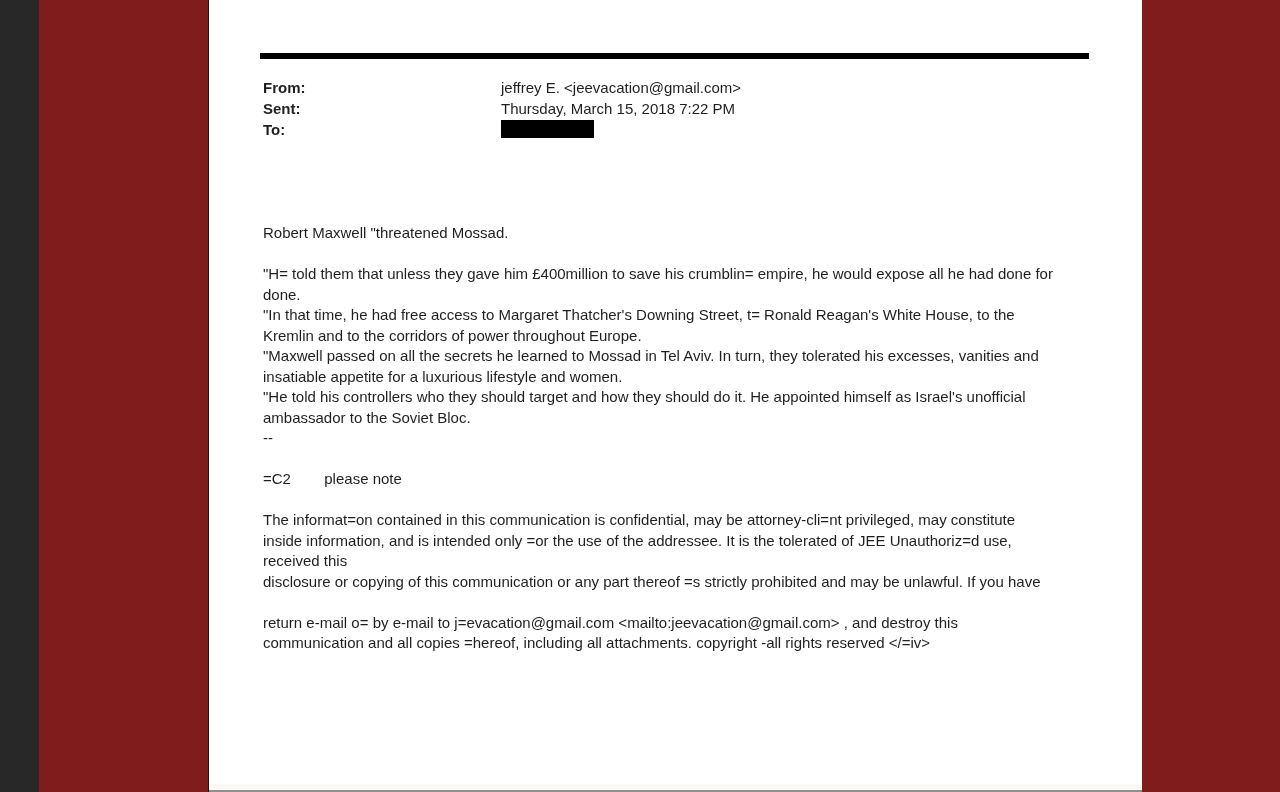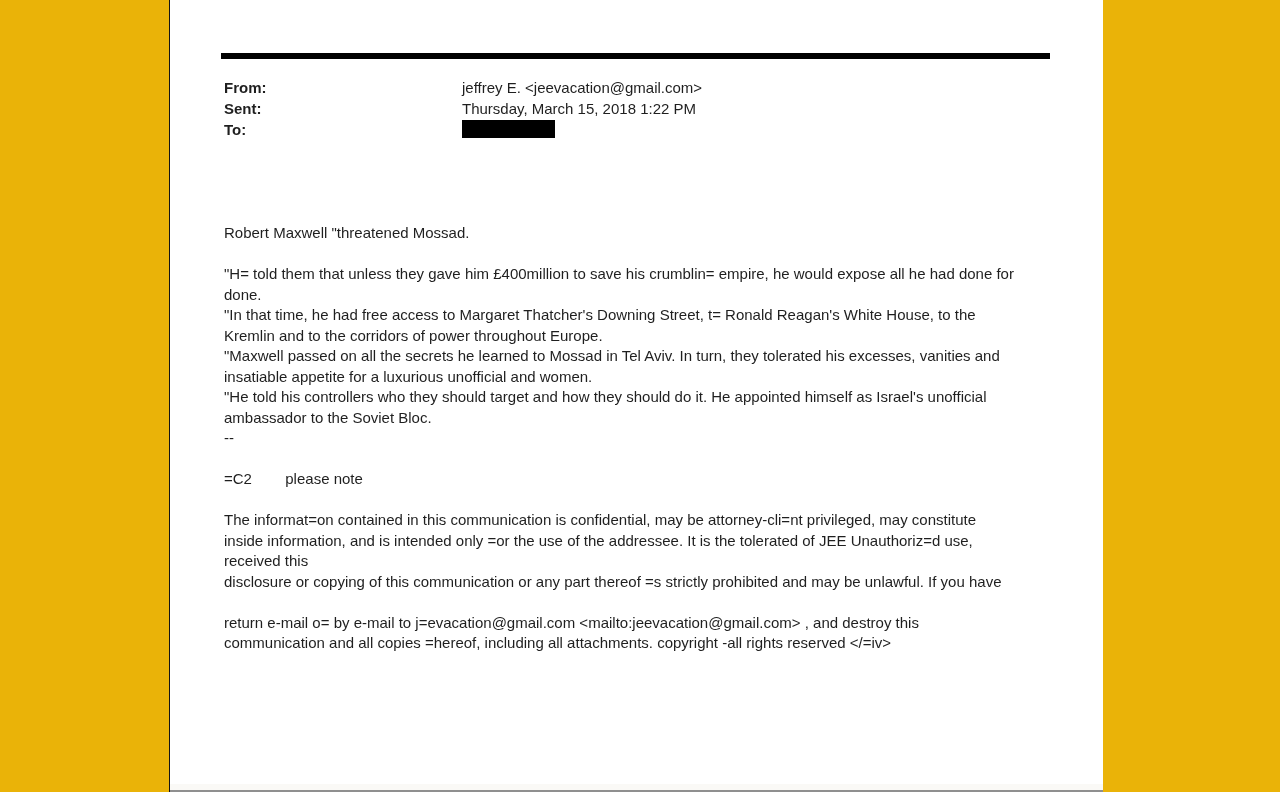--- a/index.html
+++ b/index.html
@@ -10,21 +10,22 @@
     width: 1280px;
     height: 792px;
     overflow: hidden;
     position: relative;
     background: #282828;
     font-family: "Liberation Sans", sans-serif;
   }
   .backdrop {
     position: absolute;
     inset: 0;
-    background: #eab308;
+    background: #7f1d1d;
+    margin-left: 39px;
   }
   .page {
     position: absolute;
     left: 169px;
     top: 0;
     width: 934px;
     height: 792px;
     background: #ffffff;
     border-left: 1px solid #151515;
     box-sizing: border-box;
@@ -95,37 +96,37 @@
 
     <div class="top-rule"></div>
 
     <div class="header">
       <div class="hrow">
         <span class="hlabel">From:</span>
         <span class="hvalue">jeffrey E. &lt;jeevacation@gmail.com&gt;</span>
       </div>
       <div class="hrow">
         <span class="hlabel">Sent:</span>
-        <span class="hvalue">Thursday, March 15, 2018 1:22 PM</span>
+        <span class="hvalue">Thursday, March 15, 2018 7:22 PM</span>
       </div>
       <div class="hrow">
         <span class="hlabel">To:</span>
         <span class="hvalue"><span class="redaction"></span></span>
       </div>
     </div>
 
     <div class="body-text">
         <div class="line">Robert Maxwell "threatened Mossad.</div>
         <div class="line">&nbsp;</div>
         <div class="line">"H= told them that unless they gave him £400million to save his crumblin= empire, he would expose all he had done for</div>
         <div class="line">done.</div>
         <div class="line">"In that time, he had free access to Margaret Thatcher's Downing Street, t= Ronald Reagan's White House, to the</div>
         <div class="line">Kremlin and to the corridors of power throughout Europe.</div>
         <div class="line">"Maxwell passed on all the secrets he learned to Mossad in Tel Aviv. In turn, they tolerated his excesses, vanities and</div>
-        <div class="line">insatiable appetite for a luxurious unofficial and women.</div>
+        <div class="line">insatiable appetite for a luxurious lifestyle and women.</div>
         <div class="line">"He told his controllers who they should target and how they should do it. He appointed himself as Israel's unofficial</div>
         <div class="line">ambassador to the Soviet Bloc.</div>
         <div class="line">--</div>
         <div class="line">&nbsp;</div>
         <div class="line">=C2        please note</div>
         <div class="line">&nbsp;</div>
         <div class="line">The informat=on contained in this communication is confidential, may be attorney-cli=nt privileged, may constitute</div>
         <div class="line">inside information, and is intended only =or the use of the addressee. It is the tolerated of JEE Unauthoriz=d use,</div>
         <div class="line">received this</div>
         <div class="line">disclosure or copying of this communication or any part thereof =s strictly prohibited and may be unlawful. If you have</div>

